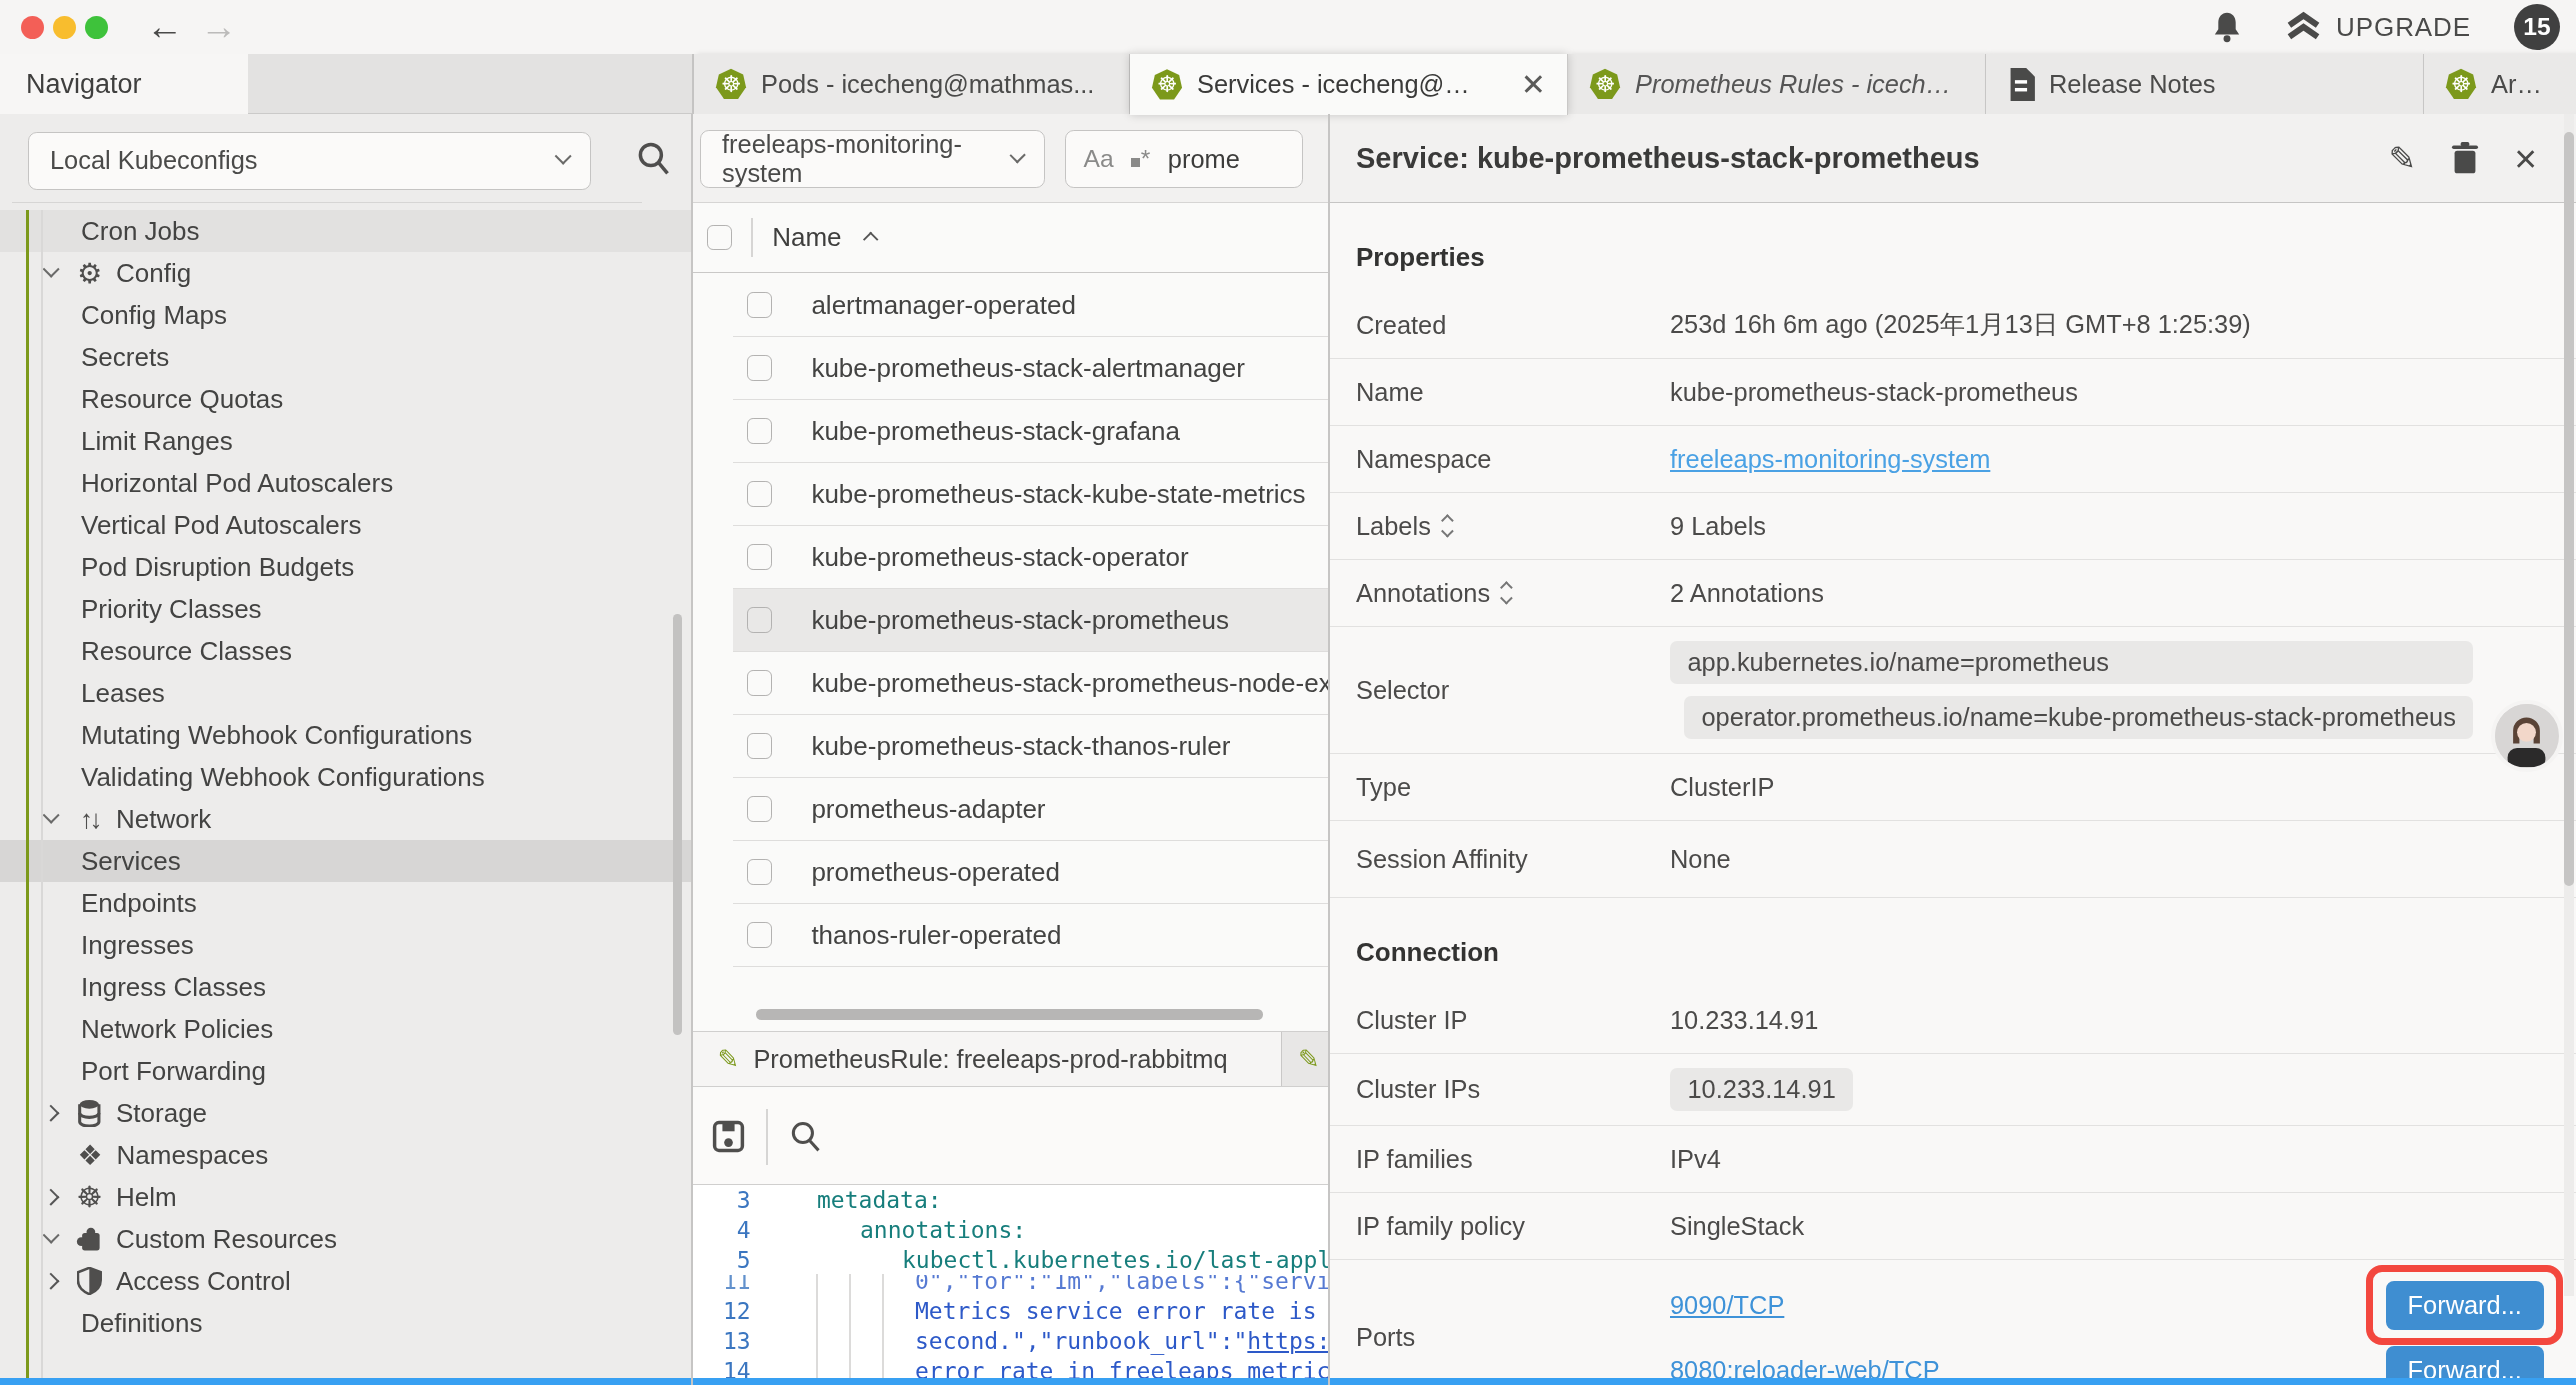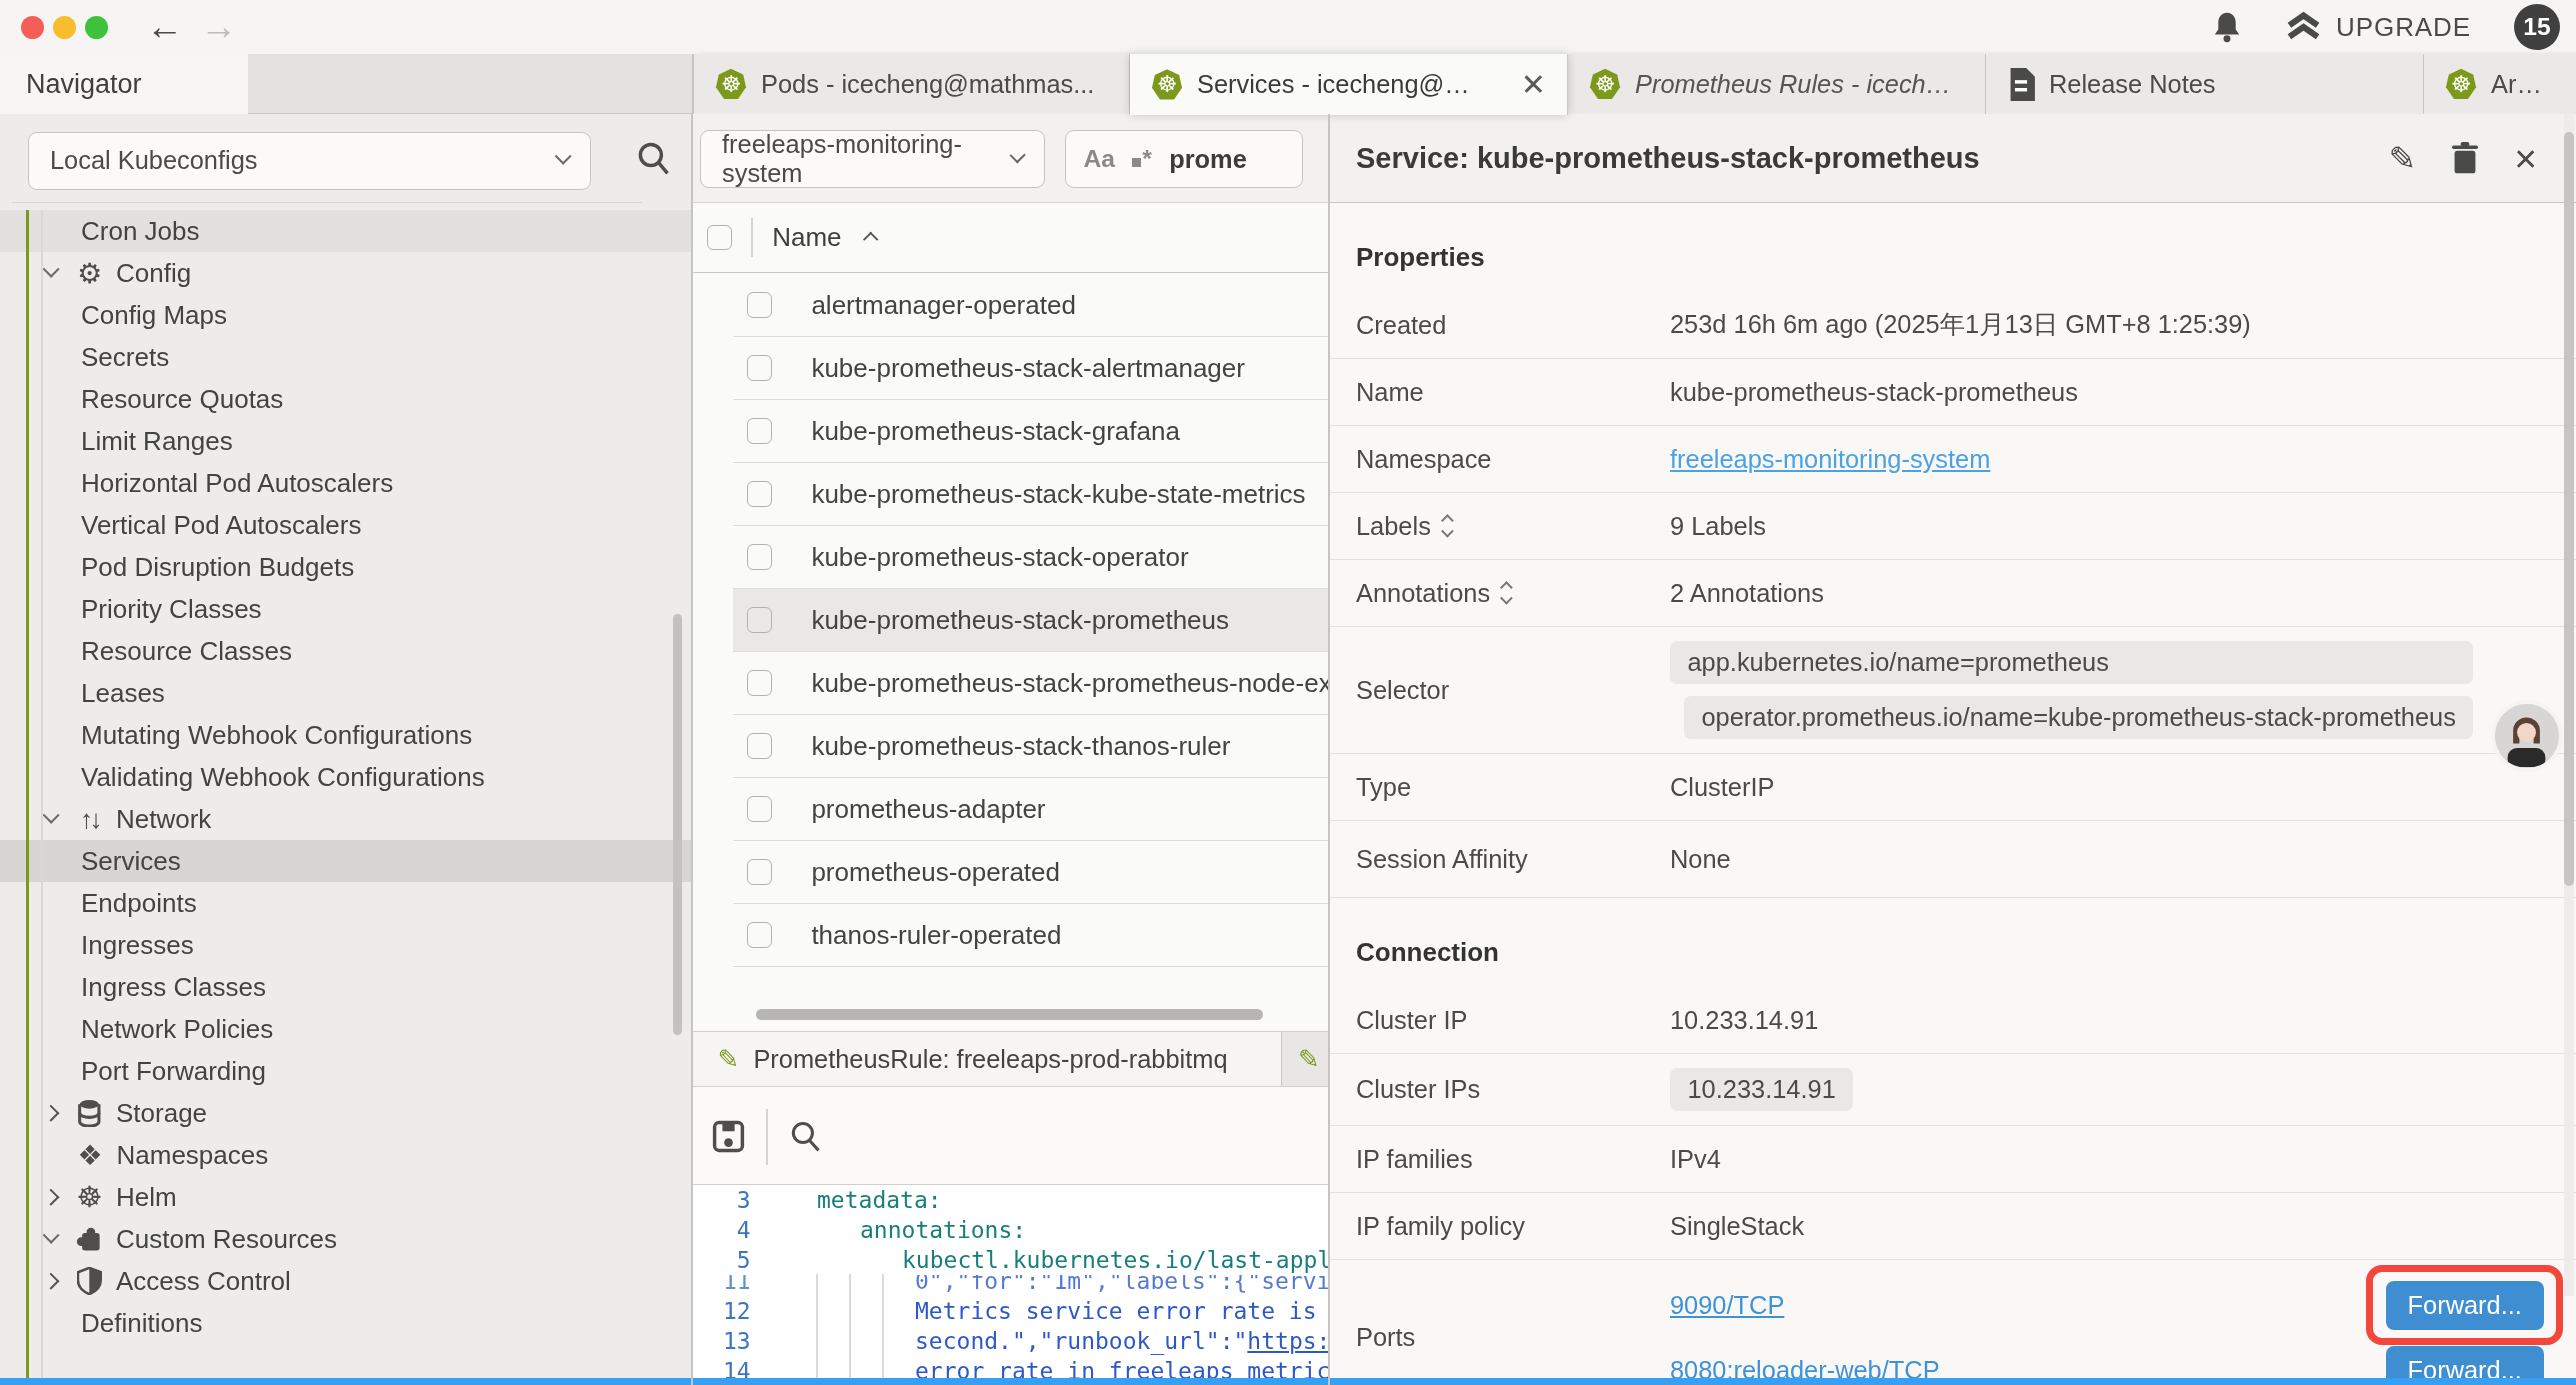--- a/index.html
+++ b/index.html
@@ -51,21 +51,21 @@
   .trow.hover { background:#e2e1e0; }
   .trow.selected { background:#d7d6d5; }
   .ticon { width:32px; display:flex; justify-content:center; font-size:26px; color:#4f4e4d; flex:0 0 auto; }
   #guide-olive { position:absolute; left:26px; top:96px; bottom:0; width:2.6px; background:#7c991b; }
   #guide-gray { position:absolute; left:41px; top:96px; bottom:0; width:1.8px; background:#d9d8d7; }
   #side-scroll { position:absolute; right:8.8px; top:500px; width:8.8px; height:421px; background:#c3c2c1; border-radius:4.4px; }
 
   
   #list-toolbar { position:absolute; left:0; top:0; width:636px; height:89px; background:#f2f1f0; border-bottom:1.8px solid #d6d5d4; }
   #ns-select { left:7px; top:16px; width:345px; }
-  #searchbox { position:absolute; left:372px; top:16px; width:238px; height:58px; background:#fbfaf9; border:1.8px solid #c5c4c3; border-radius:8.8px; display:flex; align-items:center; gap:17.5px; padding:0 17.5px;font-weight:bold; }
+  #searchbox { position:absolute; left:372px; top:16px; width:238px; height:58px; background:#fbfaf9; border:1.8px solid #c5c4c3; border-radius:8.8px; display:flex; align-items:center; gap:17.5px; padding:0 17.5px; }
   .srch-mod { color:#8a8a89; font-size:24.6px; }
   .srch-val { color:#3c3c3b; font-size:25.4px; }
   .sq { display:inline-block; width:8.8px; height:8.8px; background:#8a8a89; margin-right:0.9px; }
   #thead { position:absolute; left:0; top:89px; width:636px; height:70px; border-bottom:1.8px solid #c9c8c7; display:flex; align-items:center; }
   .cbx { width:25.4px; height:25.4px; border:1.8px solid #b3b2b1; border-radius:6.1px; margin-left:14px; flex:0 0 auto; }
   #thead-div { width:1.8px; height:39px; background:#d6d5d4; margin-left:19px; }
   #thead-name { margin-left:19px; font-size:26px; color:#3e3e3d; }
   .cu { width:11.4px; height:11.4px; border-left:2.6px solid #555; border-top:2.6px solid #555; transform:rotate(45deg); margin-left:23px; margin-top:5.3px; }
   #trows { position:absolute; left:0; top:160px; width:732px;padding-left:40px; }
   .lrow { height:63px; display:flex; align-items:center; border-bottom:0.9px solid #dedddc; overflow:hidden; }

